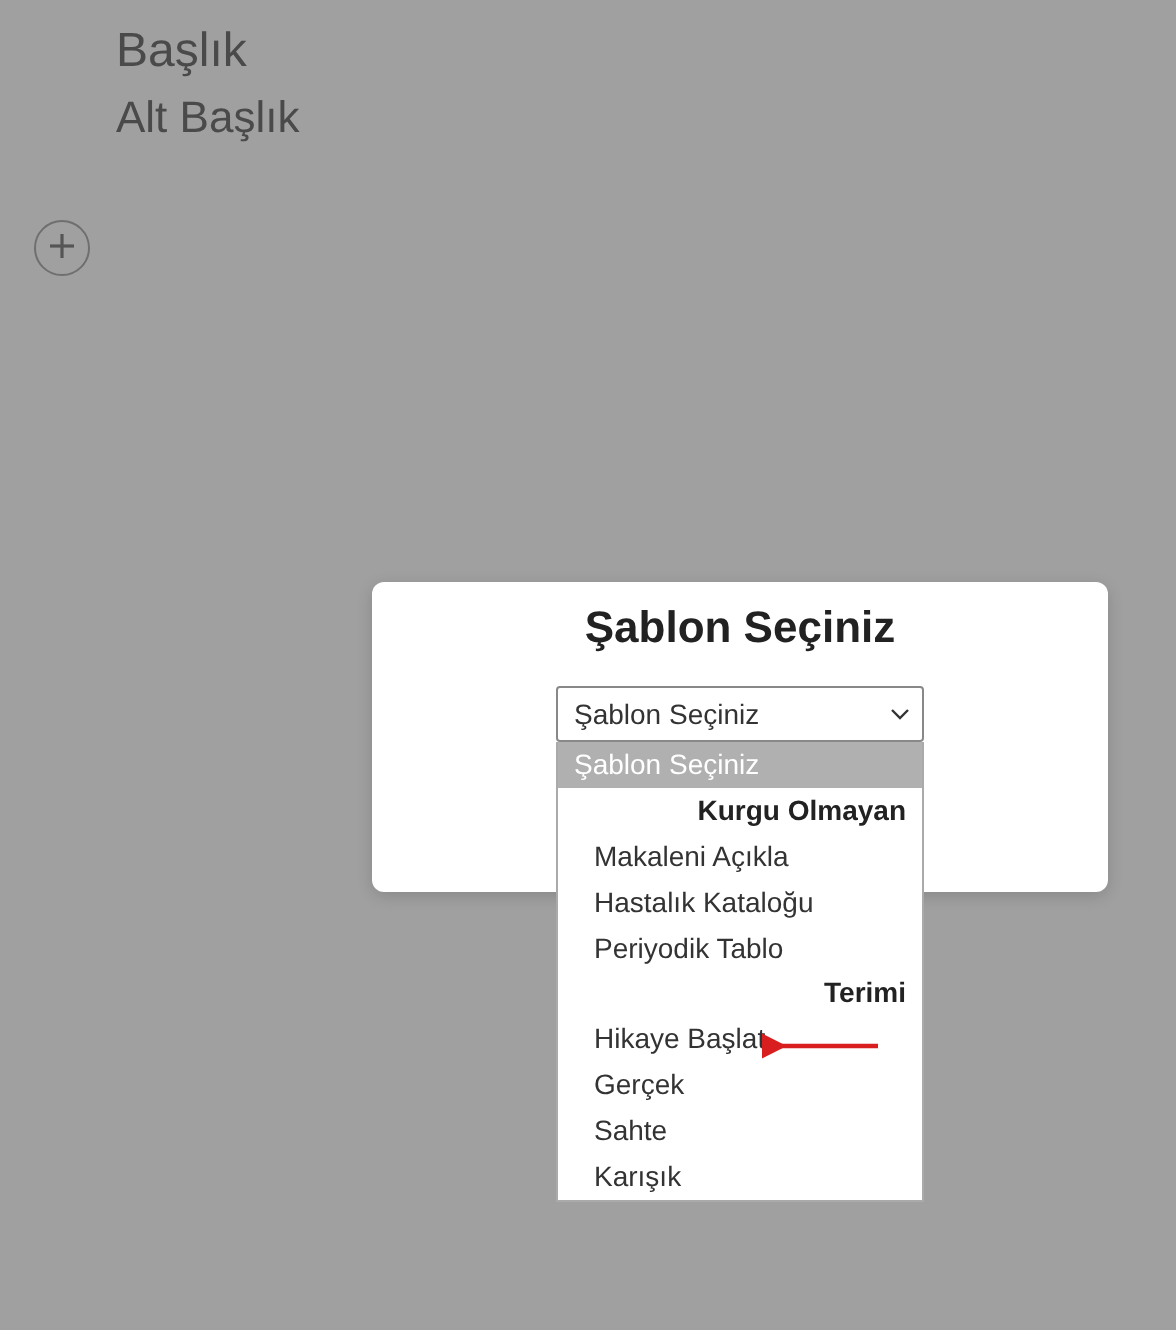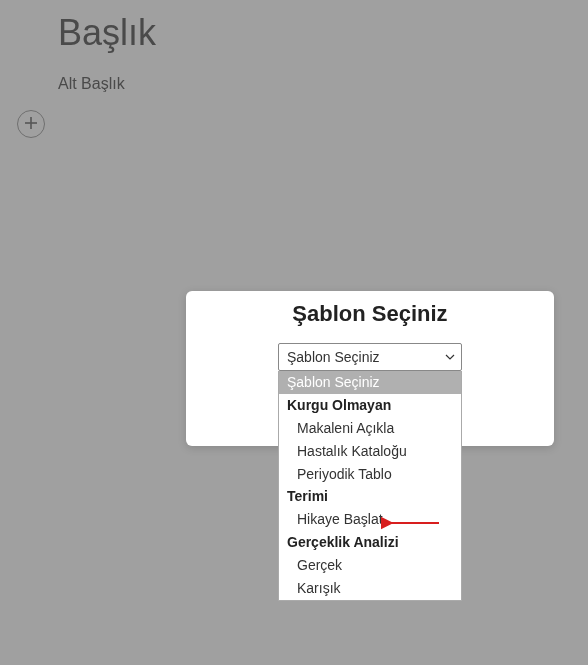--- a/index.html
+++ b/index.html
@@ -8,27 +8,27 @@
     width: 588px;
     height: 665px;
     background: #a0a0a0;
     position: relative;
     overflow: hidden;
   }
   .page-header {
     padding: 12px 0 0 58px;
   }
   .title {
-    font-size: 36px;
+    font-size: 24px;
     font-weight: 400;
     color: #4a4a4a;
-    margin-bottom: 21px;
+    margin-bottom: 6px;
   }
   .subtitle {
-    font-size: 16px;
+    font-size: 22px;
     color: #4a4a4a;
     font-weight: 400;
   }
   .add-btn {
     position: absolute;
     left: 17px;
     top: 110px;
     width: 28px;
     height: 28px;
     border: 1px solid #6f6f6f;
@@ -106,20 +106,21 @@
     background: #b0b0b0;
     color: #fff;
     padding-left: 8px;
   }
   .dropdown .optgroup {
     padding: 2px 8px 2px 8px;
     font-weight: 700;
     color: #222;
     cursor: default;
     line-height: 1.35;
+    text-align: right;
   }
   .arrow {
     position: absolute;
     left: 381px;
     top: 516px;
     width: 60px;
     height: 14px;
     z-index: 20;
     pointer-events: none;
   }
@@ -157,22 +158,22 @@
   <div class="opt selected">Şablon Seçiniz</div>
 
   <div class="optgroup">Kurgu Olmayan</div>
   <div class="opt">Makaleni Açıkla</div>
   <div class="opt">Hastalık Kataloğu</div>
   <div class="opt">Periyodik Tablo</div>
 
   <div class="optgroup">Terimi</div>
   <div class="opt">Hikaye Başlat</div>
 
-  <div class="optgroup">Gerçeklik Analizi</div>
   <div class="opt">Gerçek</div>
+  <div class="opt">Sahte</div>
   <div class="opt">Karışık</div>
 
 </div>
 
 <svg class="arrow" viewBox="0 0 60 14">
   <defs>
     <marker id="ah" markerWidth="8" markerHeight="8" refX="2" refY="4" orient="auto">
       <path d="M8,0 L0,4 L8,8 Z" fill="#d81e1e"></path>
     </marker>
   </defs>

